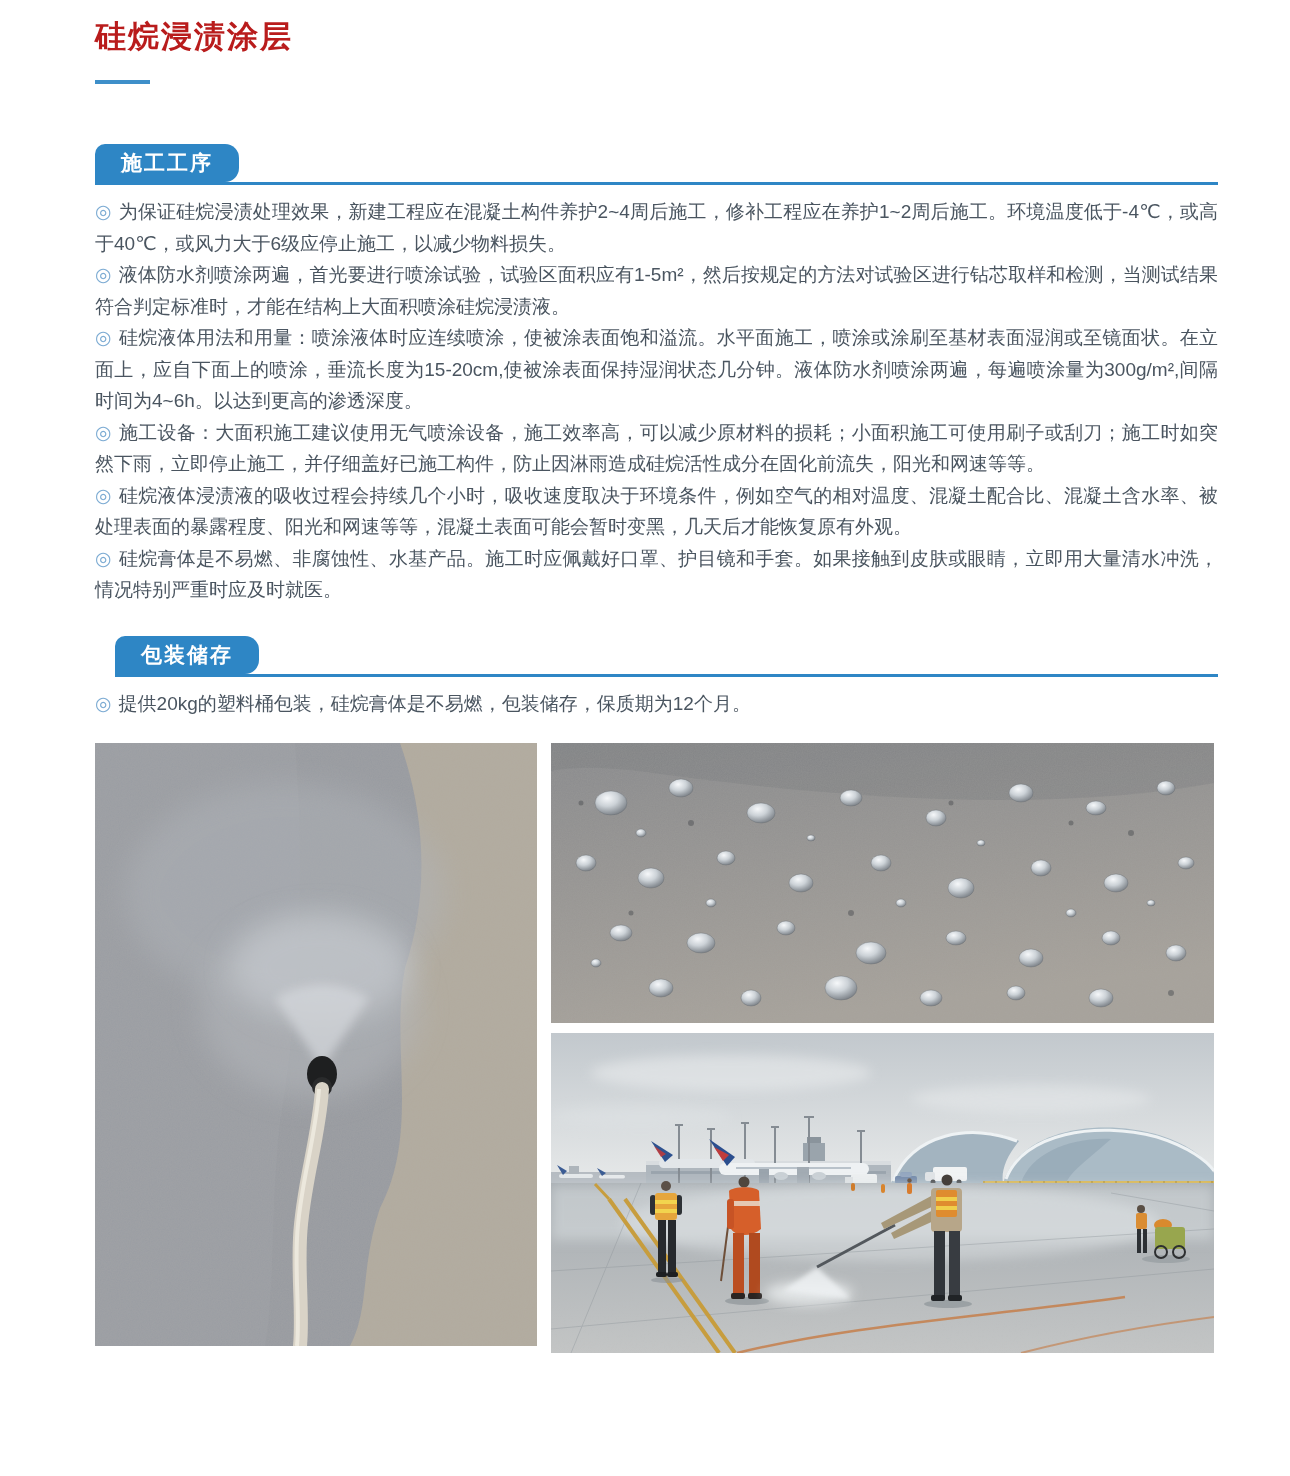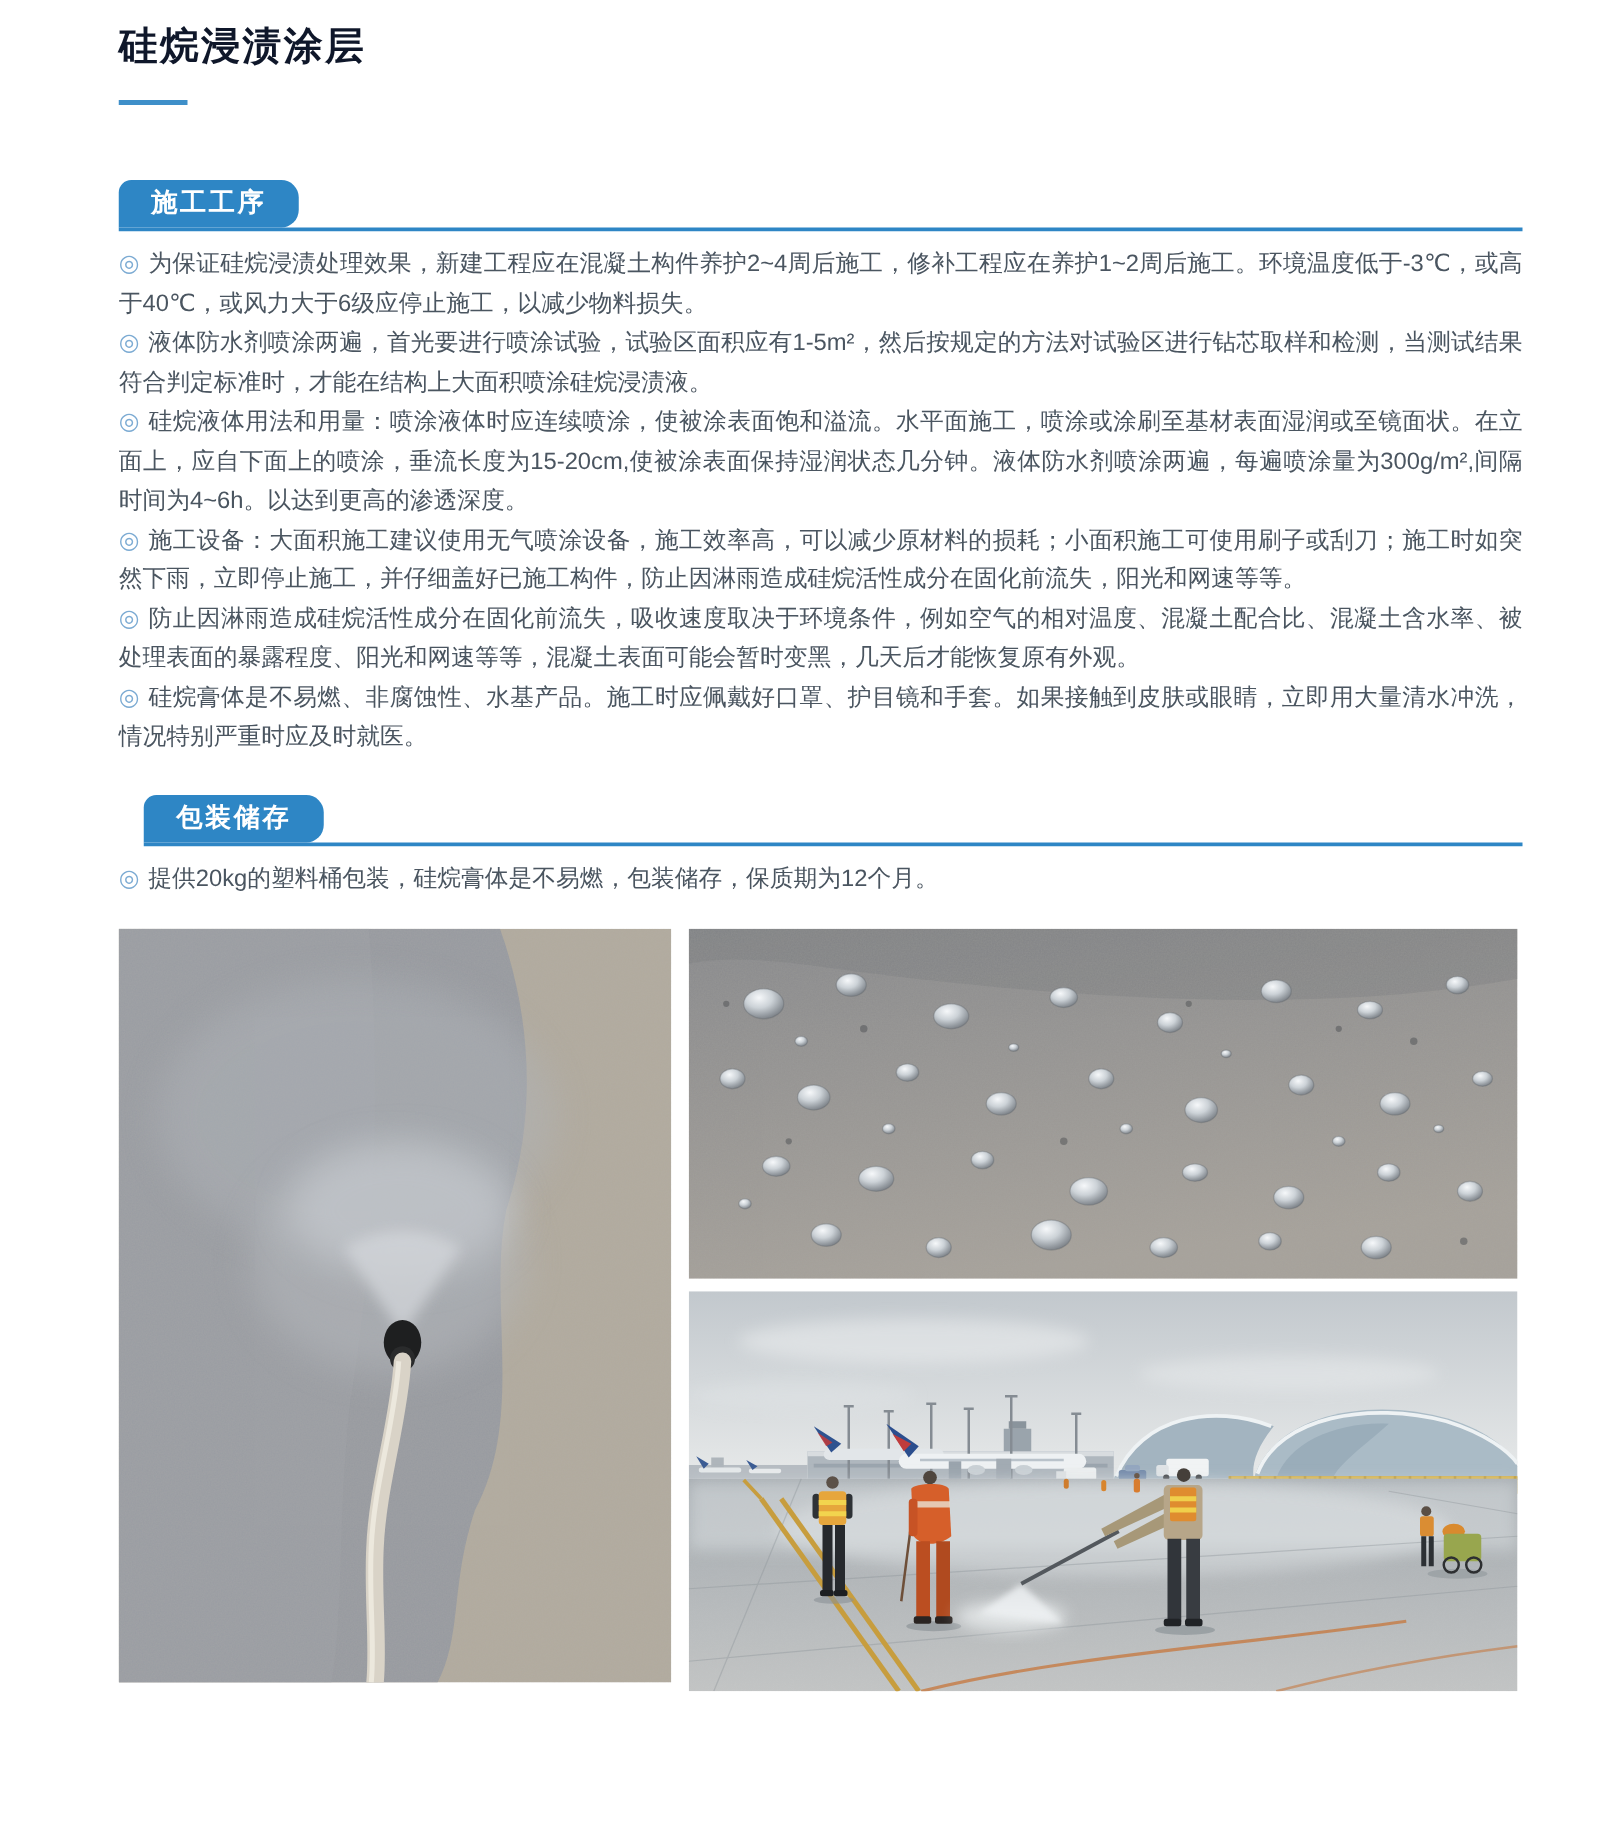--- a/index.html
+++ b/index.html
@@ -9,21 +9,21 @@
     background:#ffffff;
     overflow:hidden;
     font-family:"Liberation Sans","DejaVu Sans",sans-serif;
   }
   .content{
     position:absolute;left:95px;top:0;width:1123px;
   }
   .doc-title{
     margin:16px 0 0 0;
     font-size:31px;font-weight:bold;
-    color:#0f172a;
+    color:#b91c1c;
     letter-spacing:2px;
   }
   .title-divider{
     width:55px;height:4px;background:#3e8fc9;
     margin-top:22px;
   }
   .section-bar{
     margin-top:60px;
     border-bottom:3px solid #2e86c5;
     line-height:0;
@@ -68,25 +68,25 @@
 <div class="page">
   <div class="content">
 
     <h1 class="doc-title">硅烷浸渍涂层</h1>
     <div class="title-divider"></div>
 
     <div class="section-bar">
       <span class="section-tab">施工工序</span>
     </div>
     <div class="para-block">
-      <p class="para"><span class="bullet">◎</span><span>为保证硅烷浸渍处理效果，新建工程应在混凝土构件养护2~4周后施工，修补工程应在养护1~2周后施工。环境温度低于-3℃，或高于40℃，或风力大于6级应停止施工，以减少物料损失。</span></p>
+      <p class="para"><span class="bullet">◎</span><span>为保证硅烷浸渍处理效果，新建工程应在混凝土构件养护2~4周后施工，修补工程应在养护1~2周后施工。环境温度低于-4℃，或高于40℃，或风力大于6级应停止施工，以减少物料损失。</span></p>
       <p class="para"><span class="bullet">◎</span><span>液体防水剂喷涂两遍，首光要进行喷涂试验，试验区面积应有1-5m²，然后按规定的方法对试验区进行钻芯取样和检测，当测试结果符合判定标准时，才能在结构上大面积喷涂硅烷浸渍液。</span></p>
       <p class="para"><span class="bullet">◎</span><span>硅烷液体用法和用量：喷涂液体时应连续喷涂，使被涂表面饱和溢流。水平面施工，喷涂或涂刷至基材表面湿润或至镜面状。在立面上，应自下面上的喷涂，垂流长度为15-20cm,使被涂表面保持湿润状态几分钟。液体防水剂喷涂两遍，每遍喷涂量为300g/m²,间隔时间为4~6h。以达到更高的渗透深度。</span></p>
       <p class="para"><span class="bullet">◎</span><span>施工设备：大面积施工建议使用无气喷涂设备，施工效率高，可以减少原材料的损耗；小面积施工可使用刷子或刮刀；施工时如突然下雨，立即停止施工，并仔细盖好已施工构件，防止因淋雨造成硅烷活性成分在固化前流失，阳光和网速等等。</span></p>
-      <p class="para"><span class="bullet">◎</span><span>防止因淋雨造成硅烷活性成分在固化前流失，吸收速度取决于环境条件，例如空气的相对温度、混凝土配合比、混凝土含水率、被处理表面的暴露程度、阳光和网速等等，混凝土表面可能会暂时变黑，几天后才能恢复原有外观。</span></p>
+      <p class="para"><span class="bullet">◎</span><span>硅烷液体浸渍液的吸收过程会持续几个小时，吸收速度取决于环境条件，例如空气的相对温度、混凝土配合比、混凝土含水率、被处理表面的暴露程度、阳光和网速等等，混凝土表面可能会暂时变黑，几天后才能恢复原有外观。</span></p>
       <p class="para"><span class="bullet">◎</span><span>硅烷膏体是不易燃、非腐蚀性、水基产品。施工时应佩戴好口罩、护目镜和手套。如果接触到皮肤或眼睛，立即用大量清水冲洗，情况特别严重时应及时就医。</span></p>
     </div>
 
     <div class="section-bar second">
       <span class="section-tab">包装储存</span>
     </div>
     <div class="para-block">
       <p class="para"><span class="bullet">◎</span><span>提供20kg的塑料桶包装，硅烷膏体是不易燃，包装储存，保质期为12个月。</span></p>
     </div>
 

